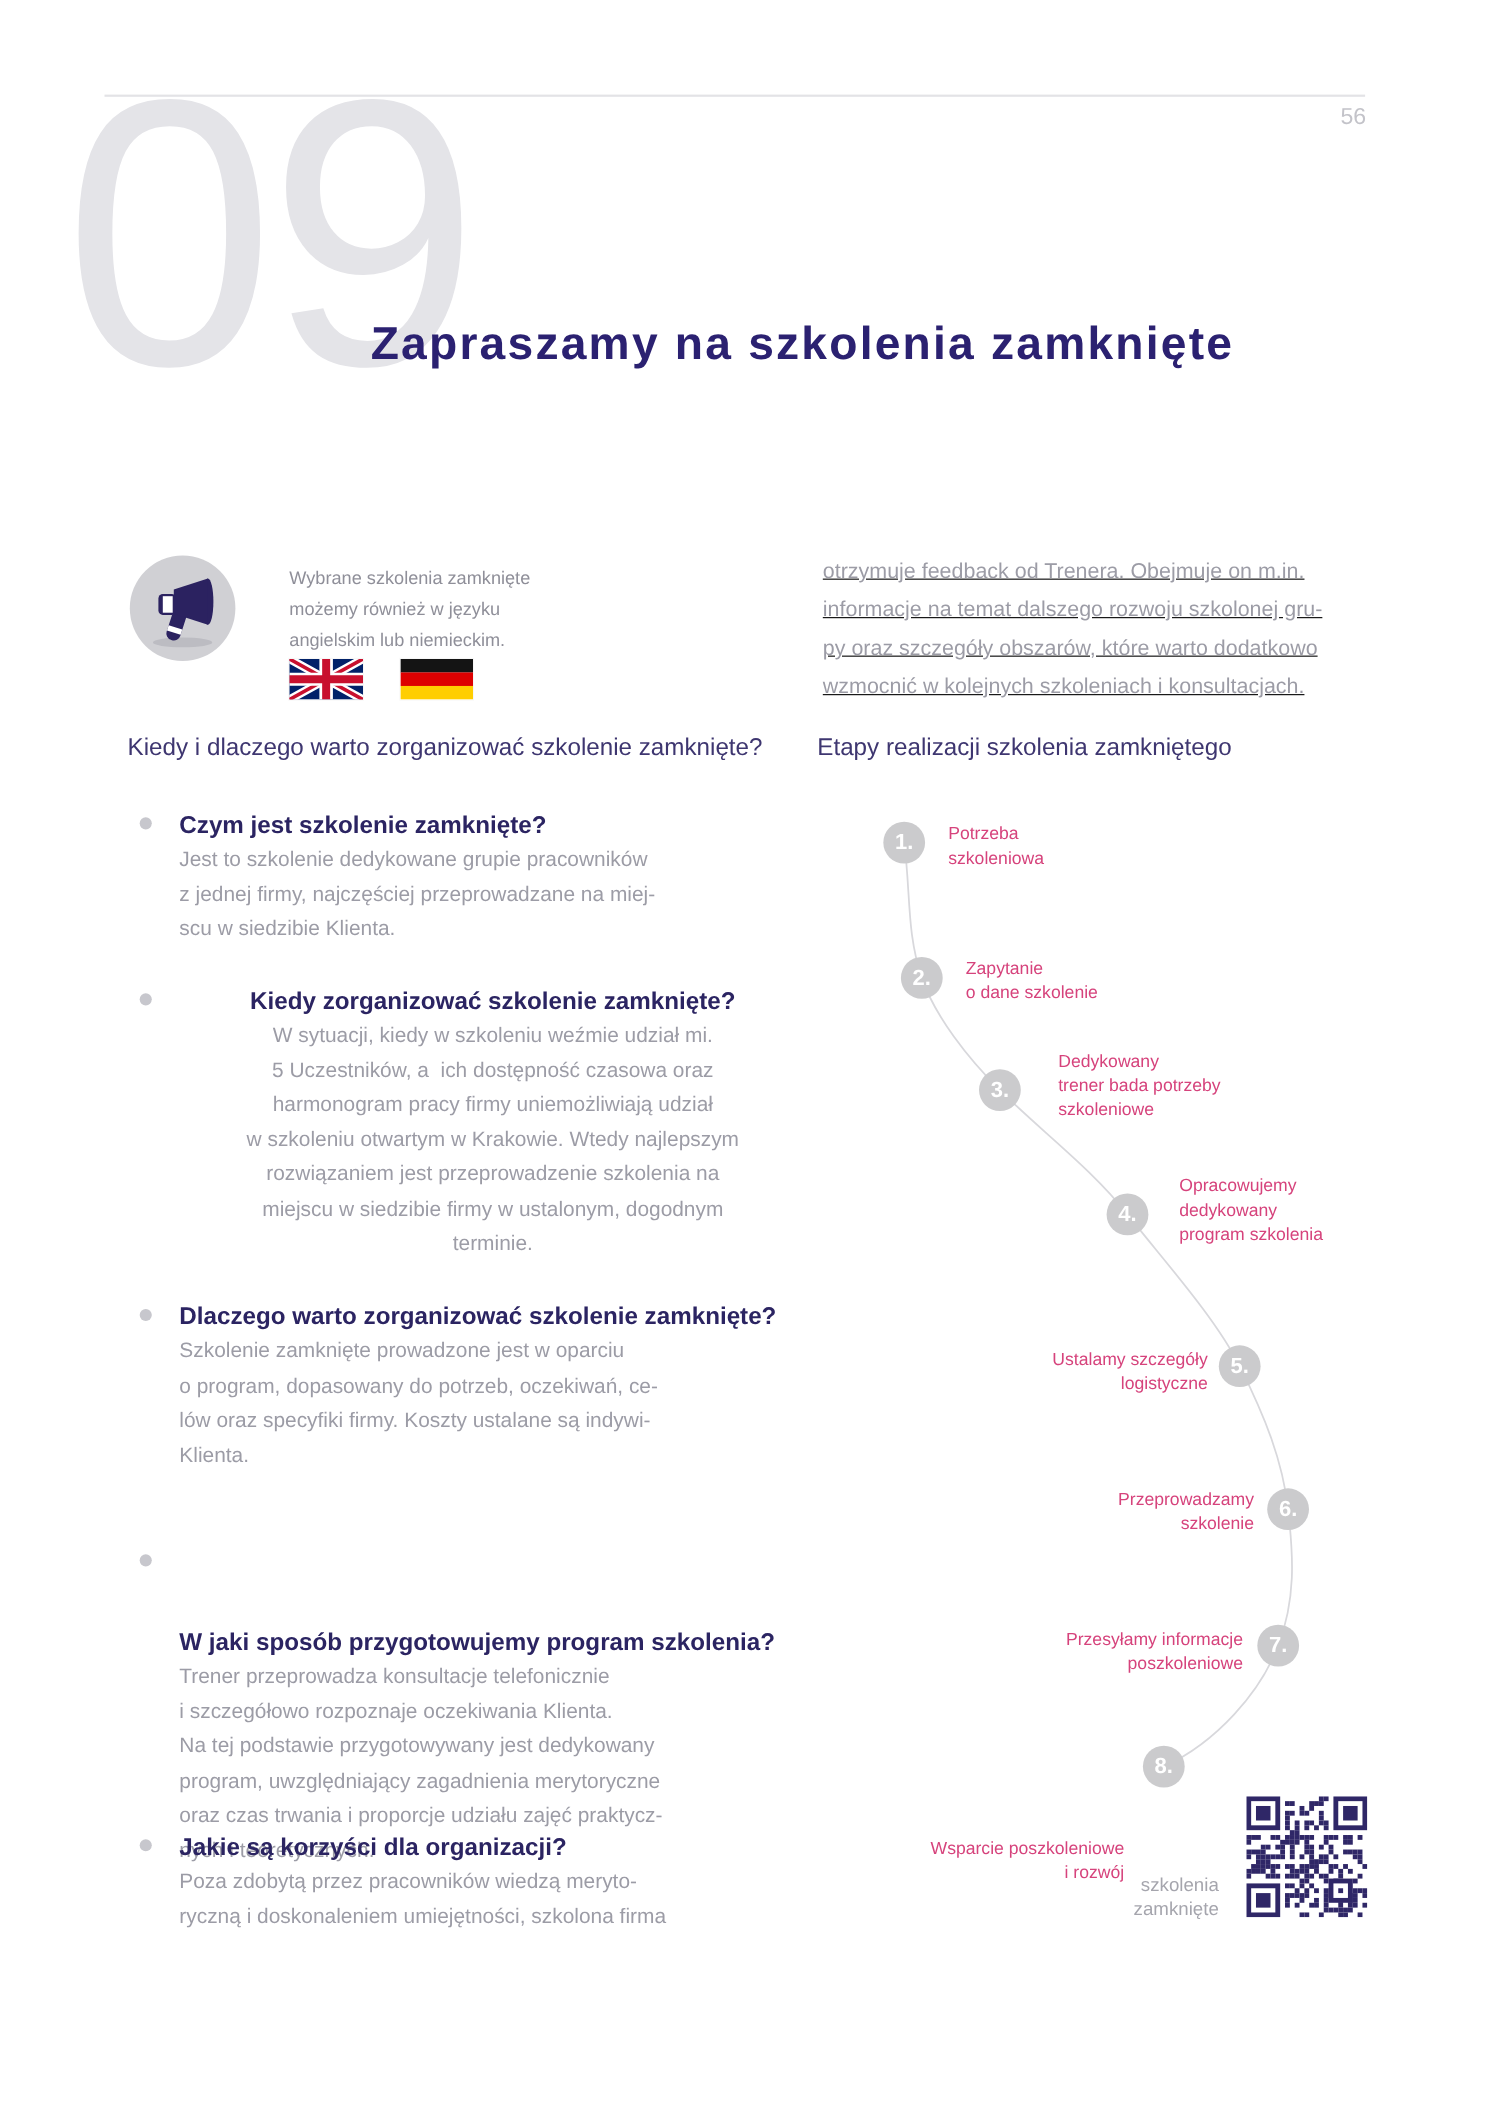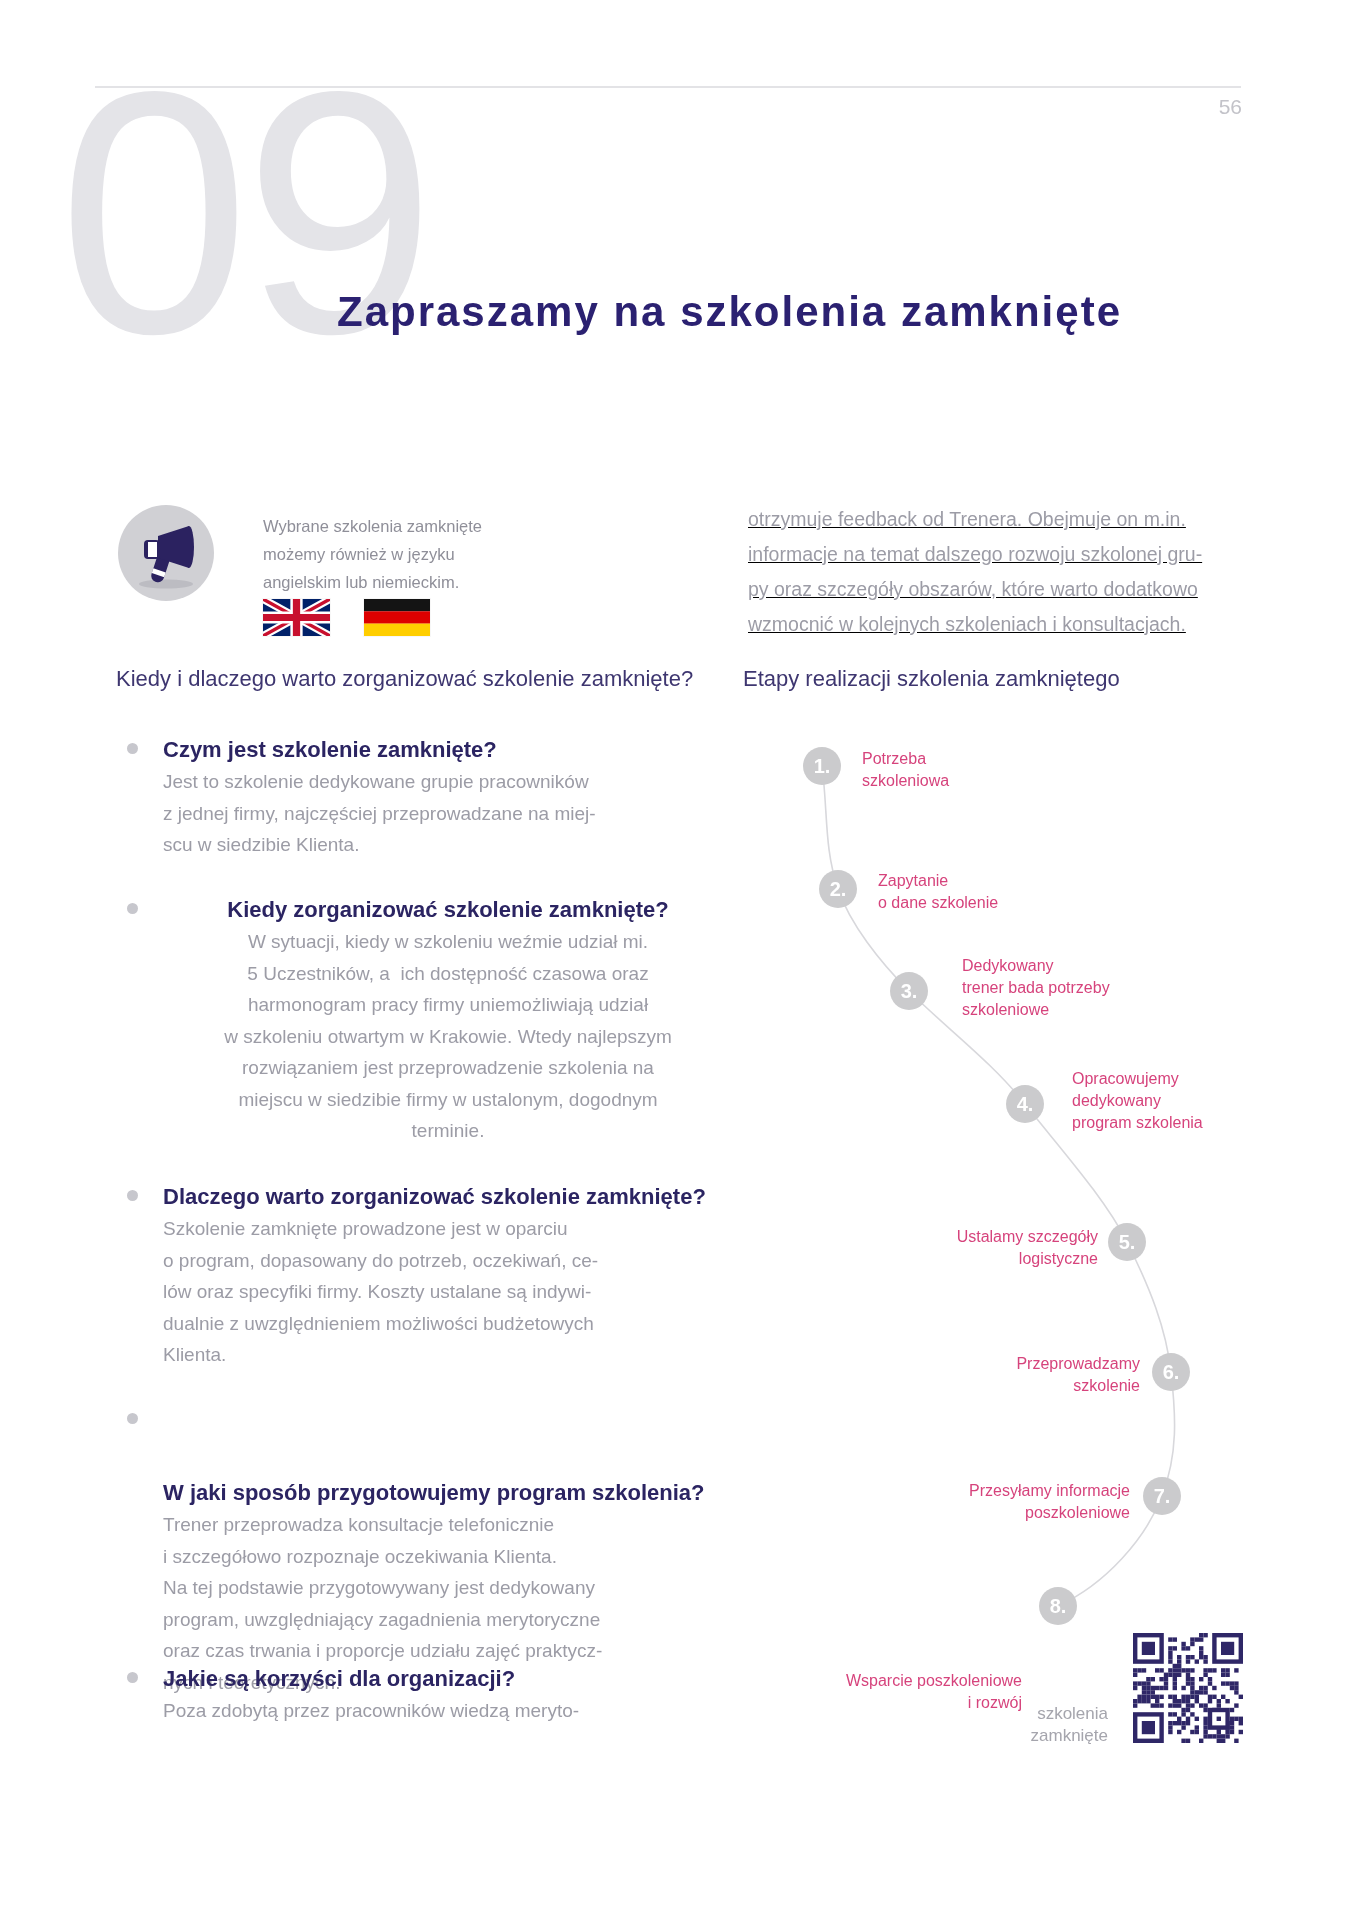--- a/index.html
+++ b/index.html
@@ -112,21 +112,20 @@
     </div>
 </div>
 
 <div class="abs bullet-dot" style="top:1190px;"></div>
 <div class="abs qa-item" style="top:1180px;">
   <div class="qa-q">Dlaczego warto zorganizować szkolenie zamknięte?</div>
   <div class="qa-a">
       <div>Szkolenie zamknięte prowadzone jest w oparciu</div>
       <div>o program, dopasowany do potrzeb, oczekiwań, ce-</div>
       <div>lów oraz specyfiki firmy. Koszty ustalane są indywi-</div>
-      <div>dualnie z uwzględnieniem możliwości budżetowych</div>
       <div>Klienta.</div>
     </div>
 </div>
 
 <div class="abs bullet-dot" style="top:1413px;"></div>
 <div class="abs qa-item" style="top:1476px;">
   <div class="qa-q">W jaki sposób przygotowujemy program szkolenia?</div>
   <div class="qa-a">
       <div>Trener przeprowadza konsultacje telefonicznie</div>
       <div>i szczegółowo rozpoznaje oczekiwania Klienta.</div>
@@ -135,20 +134,21 @@
       <div>oraz czas trwania i proporcje udziału zajęć praktycz-</div>
       <div>nych i teoretycznych.</div>
     </div>
 </div>
 
 <div class="abs bullet-dot" style="top:1672px;"></div>
 <div class="abs qa-item" style="top:1662px;">
   <div class="qa-q">Jakie są korzyści dla organizacji?</div>
   <div class="qa-a">
       <div>Poza zdobytą przez pracowników wiedzą meryto-</div>
+      <div>ryczną i doskonaleniem umiejętności, szkolona firma</div>
     </div>
 </div>
 
 <div class="abs right-intro" style="left:748px;top:502px;text-decoration:underline;">
     <div>otrzymuje feedback od Trenera. Obejmuje on m.in.</div>
     <div>informacje na temat dalszego rozwoju szkolonej gru-</div>
     <div>py oraz szczegóły obszarów, które warto dodatkowo</div>
     <div>wzmocnić w kolejnych szkoleniach i konsultacjach.</div>
   </div>
 <div class="abs col-heading right-heading">Etapy realizacji szkolenia zamkniętego</div>

